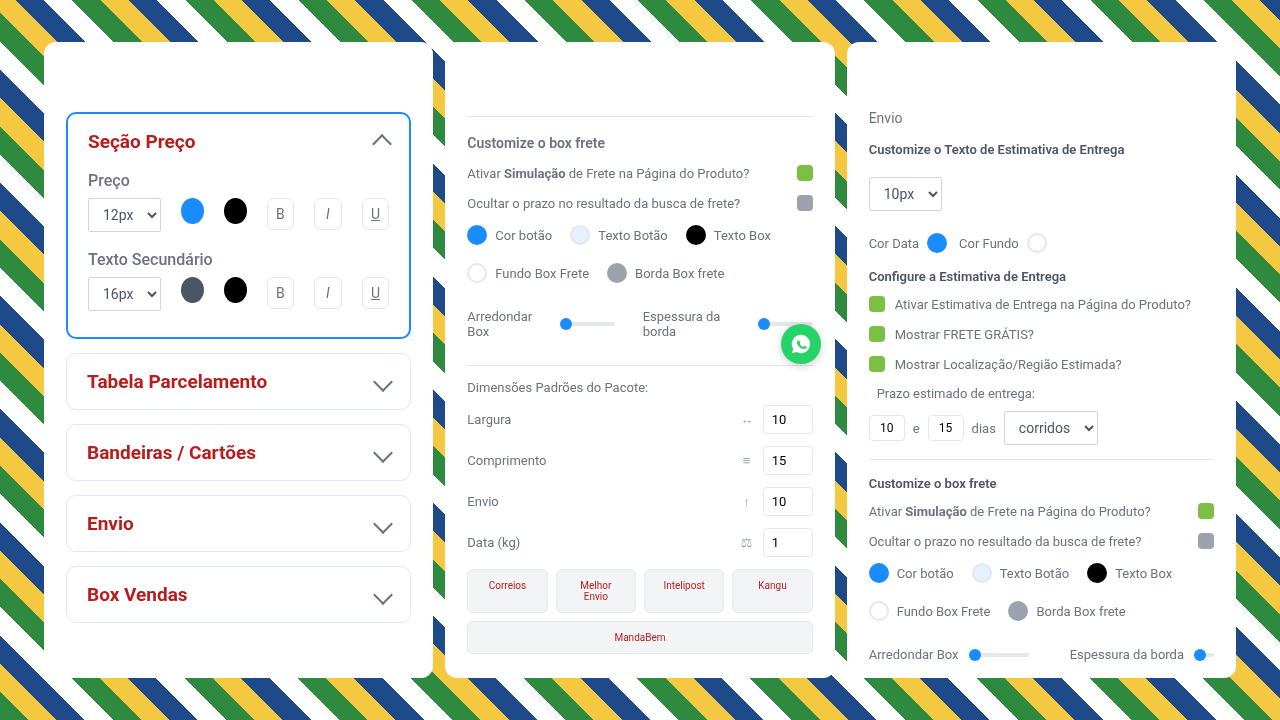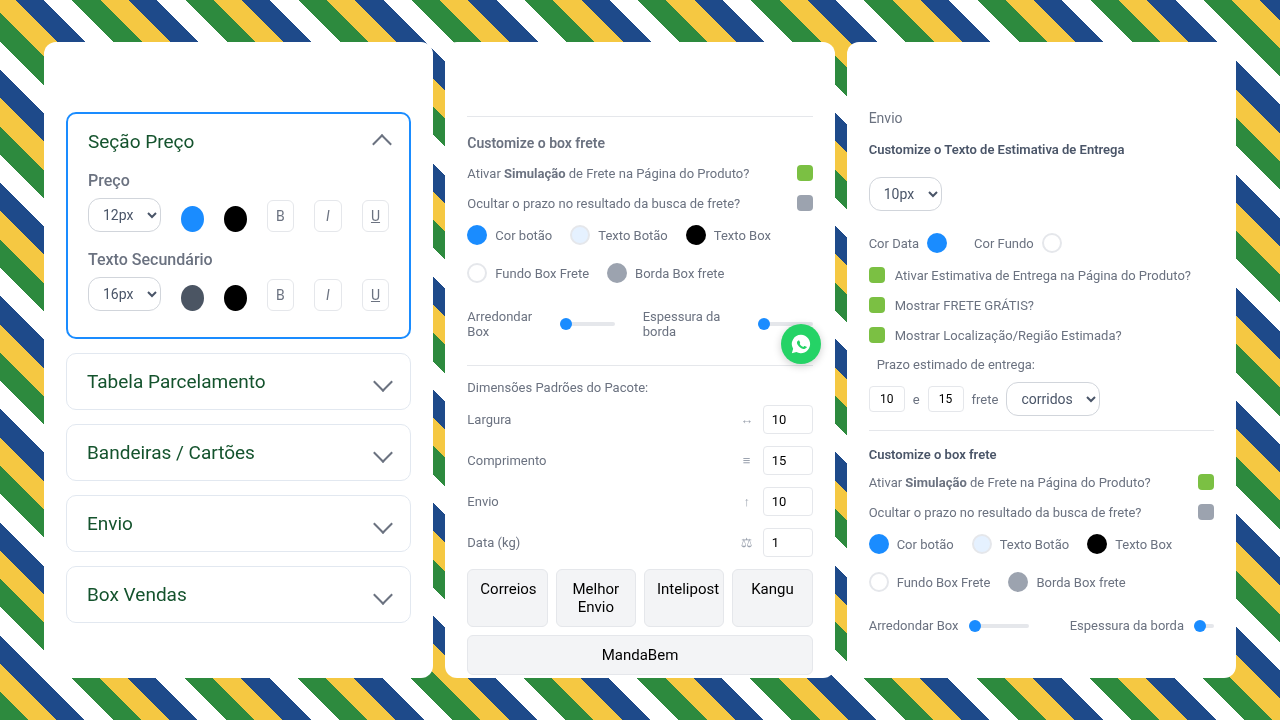--- a/index.html
+++ b/index.html
@@ -3,47 +3,47 @@
 <meta charset="utf-8">
 <style>
 *{box-sizing:border-box;margin:0;padding:0;font-family:-apple-system,BlinkMacSystemFont,'Segoe UI',Roboto,sans-serif}
 body{width:1280px;height:720px;overflow:hidden;background:repeating-linear-gradient(45deg,#2d8a3e 0 20px,#f5c842 20px 40px,#1e4a8a 40px 60px,#fff 60px 80px)}
 .container{display:flex;gap:12px;padding:42px 44px;height:100%}
 .panel{background:#fff;border-radius:12px;flex:1;padding:18px 22px;overflow-y:auto;color:#4a5568;position:relative}
 .panel::-webkit-scrollbar{width:0}
 .panel:first-child{padding-top:70px}
 .accordion{border:1px solid #e2e8f0;border-radius:10px;padding:16px 20px;margin-bottom:14px;cursor:pointer}
 .accordion.active{border:2px solid #1a8cff}
-.accordion-header{display:flex;justify-content:space-between;align-items:center;font-size:19px;color:#14532d;font-weight:400}
+.accordion-header{display:flex;justify-content:space-between;align-items:center;font-size:19px;color:#b91c1c;font-weight:700}
 .chevron{width:14px;height:14px;border-right:2px solid #6b7280;border-bottom:2px solid #6b7280;transform:rotate(45deg)}
 .chevron.up{transform:rotate(-135deg);margin-top:4px}
 .label{font-size:16px;color:#6b7280;font-weight:500;margin:18px 0 8px}
-.row{display:flex;align-items:flex-end;gap:20px;margin-bottom:10px}
-.select{border:1px solid #d1d5db;border-radius:12px;padding:7px 10px;font-size:14px;color:#4a5568;background:#fff;cursor:pointer}
+.row{display:flex;align-items:flex-start;gap:20px;margin-bottom:10px}
+.select{border:1px solid #d1d5db;border-radius:2px;padding:7px 10px;font-size:14px;color:#4a5568;background:#fff;cursor:pointer}
 .swatch{width:26px;height:26px;border-radius:50%;border:2px solid transparent;cursor:pointer}
 .swatch.bordered{border-color:#e5e7eb}
 .fmt-btn{width:32px;height:32px;border:1px solid #e5e7eb;border-radius:6px;background:#fff;color:#6b7280;font-size:14px;cursor:pointer;display:flex;align-items:center;justify-content:center}
 .fmt-btn.underline{text-decoration:underline}
 .fmt-btn.italic{font-style:italic}
 .section-title{font-size:14px;font-weight:600;color:#6b7280;margin:18px 0 14px}
 .checkbox-row{display:flex;align-items:center;gap:10px;font-size:13px;color:#6b7280;margin-bottom:14px}
 .cbox{width:16px;height:16px;border-radius:4px;flex-shrink:0}
 .cbox.green{background:#7bc043}
 .cbox.gray{background:#9ca3af}
 .color-grid{display:flex;flex-wrap:wrap;gap:18px;margin:14px 0}
 .color-item{display:flex;align-items:center;gap:8px;font-size:13px;color:#6b7280}
 .color-item .swatch{width:20px;height:20px}
 .slider-row{display:flex;align-items:center;gap:10px;font-size:13px;color:#6b7280;margin:12px 0}
 .slider{width:60px;height:4px;background:#e5e7eb;border-radius:2px;position:relative;cursor:pointer}
 .slider-thumb{width:12px;height:12px;background:#1a8cff;border-radius:50%;position:absolute;top:-4px;left:0}
 .dim-row{display:flex;align-items:center;justify-content:space-between;margin-bottom:12px;font-size:13px;color:#6b7280}
 .dim-input{width:50px;border:1px solid #e5e7eb;border-radius:4px;padding:6px 8px;font-size:13px;text-align:left}
 .dim-icon{width:16px;height:16px;color:#9ca3af;margin-left:auto;margin-right:8px;display:flex;align-items:center;justify-content:center}
 .chips{display:flex;flex-wrap:wrap;gap:8px;margin-top:10px}
-.chip{flex:1;min-width:70px;padding:10px 12px;background:#f3f4f6;border:1px solid #e5e7eb;border-radius:6px;font-size:15px;color:#000000;text-align:center;cursor:pointer}
+.chip{flex:1;min-width:70px;padding:10px 12px;background:#f3f4f6;border:1px solid #e5e7eb;border-radius:6px;font-size:10px;color:#b91c1c;text-align:center;cursor:pointer}
 .chip.wide{flex-basis:100%}
 .whatsapp-fab{position:absolute;right:14px;top:282px;width:40px;height:40px;background:#25d366;border-radius:50%;display:flex;align-items:center;justify-content:center;box-shadow:0 2px 8px rgba(0,0,0,.2);cursor:pointer}
 .whatsapp-fab svg{width:22px;height:22px;fill:#fff}
 .p3-title{font-size:14px;color:#6b7280;margin:50px 0 8px}
 .p3-section{font-size:13px;font-weight:600;color:#4a5568;margin:16px 0 12px}
 .inline-inputs{display:flex;align-items:center;gap:8px;font-size:13px;color:#6b7280;margin:10px 0}
 .mini-input{width:36px;border:1px solid #e5e7eb;border-radius:4px;padding:5px;text-align:center;font-size:12px}
 hr{border:none;border-top:1px solid #e5e7eb;margin:14px 0}
 .sliders-2{display:flex;justify-content:space-between;align-items:center;gap:28px}
 </style>
@@ -183,48 +183,49 @@
         <svg viewBox="0 0 24 24">
           <path d="M12 2a10 10 0 00-8.6 15.1L2 22l5-1.3A10 10 0 1012 2zm5.5 14.2c-.2.6-1.2 1.1-1.7 1.2-.4 0-.9.2-3-.6-2.5-1-4.1-3.5-4.2-3.7-.1-.2-1-1.3-1-2.5s.6-1.8.9-2c.2-.2.5-.3.7-.3h.5c.2 0 .4 0 .6.4l.8 1.9c.1.1 0 .3 0 .4l-.4.6c-.1.1-.2.3 0 .5.1.2.7 1.1 1.5 1.8 1 .9 1.9 1.2 2.1 1.3.2.1.4.1.5-.1l.7-.8c.2-.2.4-.2.6-.1l1.8.9c.2.1.4.1.4.3 0 .1 0 .5-.2 1z"></path>
         </svg>
       </div>
   </div>
 
   <div class="panel">
     <div class="p3-title">Envio</div>
     <div class="p3-section">Customize o Texto de Estimativa de Entrega</div>
     <select class="select" style="margin:8px 0"><option>10px</option></select>
-    <div class="color-grid" style="gap:27px">
+    <div class="color-grid" style="gap:12px">
       <div class="color-item">
           <span>Cor Data</span>
           <span class="swatch" style="background:#1a8cff"></span>
         </div>
       <div class="color-item">
           <span>Cor Fundo</span>
           <span class="swatch bordered" style="background:#fff"></span>
         </div>
     </div>
+    <div class="p3-section">Configure a Estimativa de Entrega</div>
     <div class="checkbox-row">
         <span class="cbox green"></span>
         <span>Ativar Estimativa de Entrega na Página do Produto?</span>
       </div>
     <div class="checkbox-row">
         <span class="cbox green"></span>
         <span>Mostrar FRETE GRÁTIS?</span>
       </div>
     <div class="checkbox-row">
         <span class="cbox green"></span>
         <span>Mostrar Localização/Região Estimada?</span>
       </div>
     <div style="font-size:13px;color:#6b7280;margin:10px 8px">Prazo estimado de entrega:</div>
     <div class="inline-inputs">
       <input class="mini-input" value="10" style="">
       <span>e</span>
       <input class="mini-input" value="15" style="">
-      <span>frete</span>
+      <span>dias</span>
       <select class="select"><option>corridos</option></select>
     </div>
     <hr>
     <div class="p3-section">Customize o box frete</div>
     <div class="checkbox-row">
         <span><span>Ativar </span><b>Simulação</b><span> de Frete na Página do Produto?</span></span>
         <span class="cbox green" style="margin-left:auto"></span>
       </div>
     <div class="checkbox-row">
         <span>Ocultar o prazo no resultado da busca de frete?</span>

